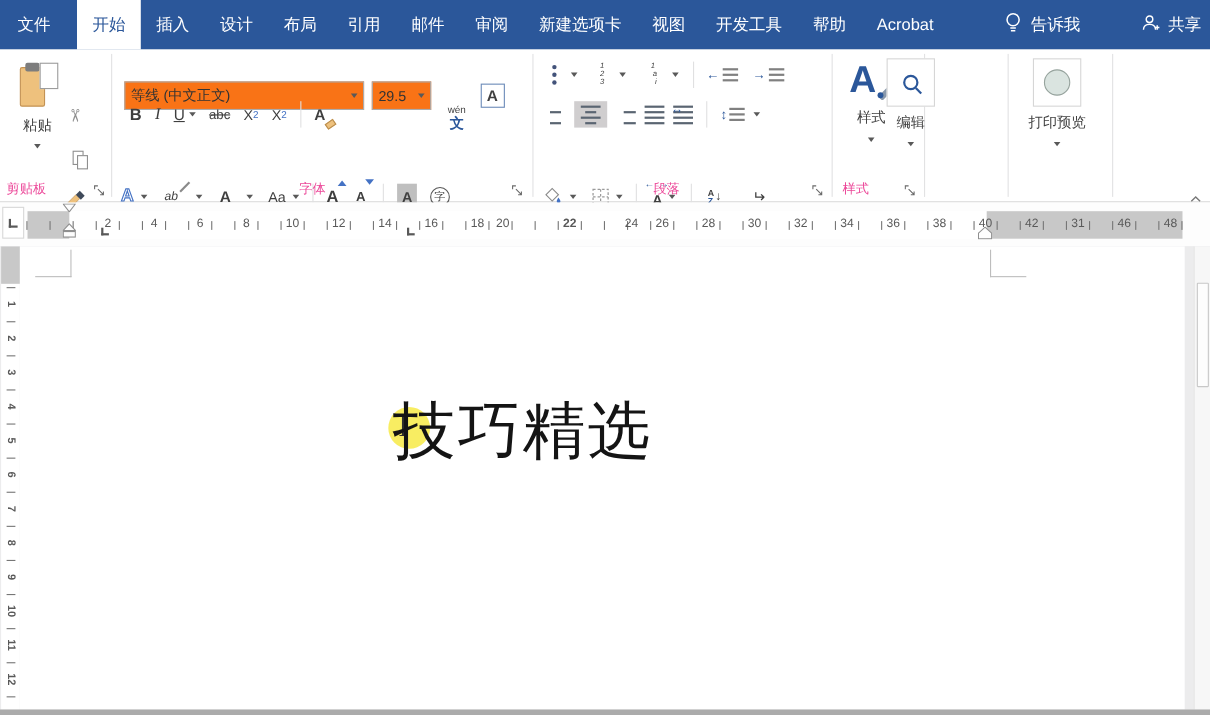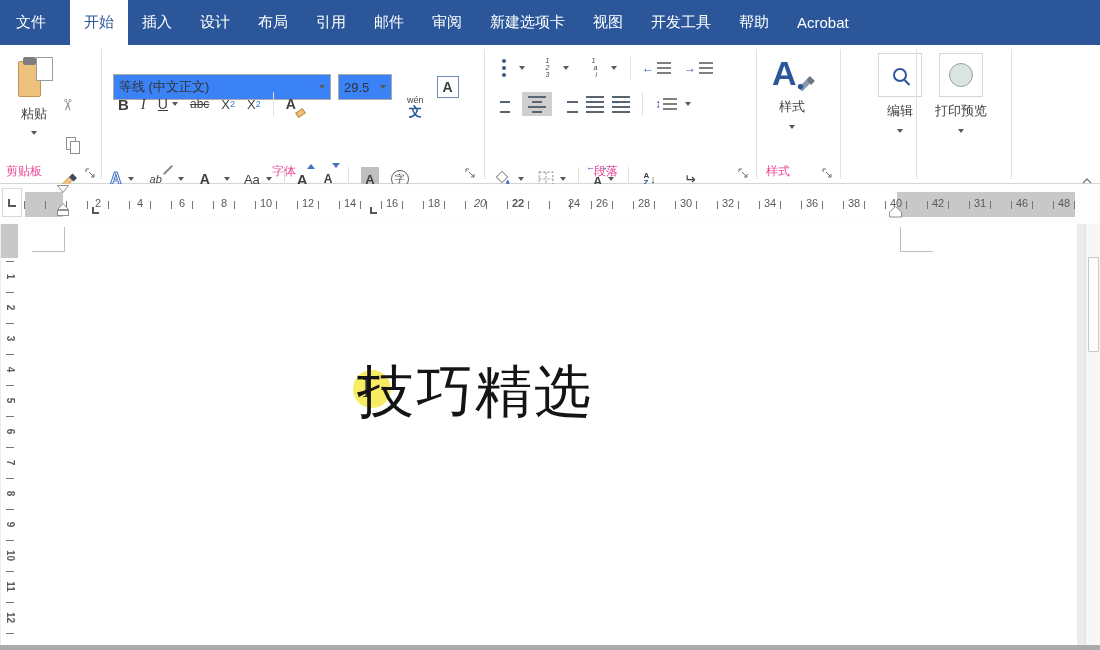--- a/index.html
+++ b/index.html
@@ -35,21 +35,21 @@
   .paste-label { margin-top:6px; font-size:13px; color:#3f3f3f; }
   .paste-btn .dd { margin-top:8px; }
   .scissors { position:absolute; left:60px; top:52px; font-size:16px; color:#8f8f8f; transform:rotate(90deg); transform-origin:center; line-height:1; }
   .copy-ic { position:absolute; left:66px; top:92px; width:16px; height:17px; }
   .copy-ic i { position:absolute; width:10px; height:13px; background:#fff; border:1px solid #8f8f8f; }
   .copy-ic i:first-child { left:0; top:0; }
   .copy-ic i:last-child { left:4px; top:4px; }
   .fmt-painter { position:absolute; left:60px; top:124px; }
 
   
-  .combo { height:26px; background:#3b82f6; border:1px solid #ababab; display:flex; align-items:center; padding:0 5px; font-size:13px; color:#333; }
+  .combo { height:26px; background:#f97316; border:1px solid #ababab; display:flex; align-items:center; padding:0 5px; font-size:13px; color:#333; }
   .combo .dd { margin-left:auto; }
   .phonetic { display:flex; flex-direction:column; align-items:center; line-height:1;margin-top:40px; }
   .phonetic .pt { font-size:9px; color:#444; }
   .phonetic .pb { font-size:13px; color:#2b579a; font-weight:bold; }
   .borderA { width:22px; height:22px; border:1px solid #6b8ab8; display:flex; align-items:center; justify-content:center; font-size:14px; font-weight:bold; color:#3f3f3f; }
   .bold-b { font-weight:bold; font-size:15px; }
   .ital-i { font-family:"Liberation Serif",serif; font-style:italic; font-size:15px; }
   .und-u { text-decoration:underline; font-size:14px; }
   .strike { font-size:12px; text-decoration:line-through; }
   .subsup { font-size:13px; }
@@ -152,20 +152,47 @@
         <div class="tab">布局</div>
         <div class="tab">引用</div>
         <div class="tab">邮件</div>
         <div class="tab">审阅</div>
         <div class="tab">新建选项卡</div>
         <div class="tab">视图</div>
         <div class="tab">开发工具</div>
         <div class="tab">帮助</div>
         <div class="tab">Acrobat</div>
       </div>
+    <div class="tb-right">
+      <div class="tellme">
+        <span>
+          <svg width="16" height="20" viewBox="0 0 16 20">
+              <g fill="none" stroke="#ffffff" stroke-width="1.4">
+                <circle cx="8" cy="7" r="5.5"></circle>
+                <line x1="5.5" y1="14.5" x2="10.5" y2="14.5"></line>
+                <line x1="6" y1="17" x2="10" y2="17"></line>
+              </g>
+            </svg>
+        </span>
+        <span>告诉我</span>
+      </div>
+      <div class="share">
+        <span>
+          <svg width="18" height="18" viewBox="0 0 18 18">
+              <g fill="none" stroke="#ffffff" stroke-width="1.3">
+                <circle cx="8" cy="5.5" r="3"></circle>
+                <path d="M2.5 15c0-3.2 2.5-5 5.5-5s5.5 1.8 5.5 5"></path>
+                <line x1="13" y1="13" x2="17" y2="13"></line>
+                <line x1="15" y1="11" x2="15" y2="15"></line>
+              </g>
+            </svg>
+        </span>
+        <span>共享</span>
+      </div>
+    </div>
   </div>
 
   <div class="ribbon">
 
     <div class="paste-btn">
       <span class="clip">
           <i class="board"></i>
           <i class="clamp"></i>
           <i class="page"></i>
         </span>
@@ -448,21 +475,21 @@
     <span class="launcher" style="left:822px;">
       <svg width="11" height="11" viewBox="0 0 11 11">
           <g stroke="#6a6a6a" fill="none">
             <path d="M1 4V1h3"></path>
             <path d="M4 4l5 5M9 6v3H6"></path>
           </g>
         </svg>
     </span>
     <div class="gsep" style="left:840px;"></div>
 
-    <div class="bigbtn" style="left:878px;">
+    <div class="bigbtn" style="left:806px;">
       <span class="iconbox">
           <span class="mag"></span>
         </span>
       <span class="blabel">编辑</span>
       <span class="dd"></span>
     </div>
     <div class="gsep" style="left:916px;"></div>
 
     <div class="bigbtn" style="left:935px;">
       <span class="iconbox">
@@ -540,21 +567,21 @@
         <i class="htick" style="left: 1049px;"></i>
         <b class="hnum" style="left: 65px;">2</b>
         <b class="hnum" style="left: 107px;">4</b>
         <b class="hnum" style="left: 149px;">6</b>
         <b class="hnum" style="left: 191px;">8</b>
         <b class="hnum" style="left: 233px;">10</b>
         <b class="hnum" style="left: 275px;">12</b>
         <b class="hnum" style="left: 317px;">14</b>
         <b class="hnum" style="left: 359px;">16</b>
         <b class="hnum" style="left: 401px;">18</b>
-        <b class="hnum" style="left: 447px; font-style: italic;">20</b>
+        <b class="hnum" style="left: 424px;">20</b>
         <b class="hnum" style="left: 485px; font-weight: bold;">22</b>
         <b class="hnum" style="left: 541px;">24</b>
         <b class="hnum" style="left: 569px;">26</b>
         <b class="hnum" style="left: 611px;">28</b>
         <b class="hnum" style="left: 653px;">30</b>
         <b class="hnum" style="left: 695px;">32</b>
         <b class="hnum" style="left: 737px; text-align: center;">34</b>
         <b class="hnum" style="left: 779px;">36</b>
         <b class="hnum" style="left: 821px;">38</b>
         <b class="hnum" style="left: 863px;">40</b>

